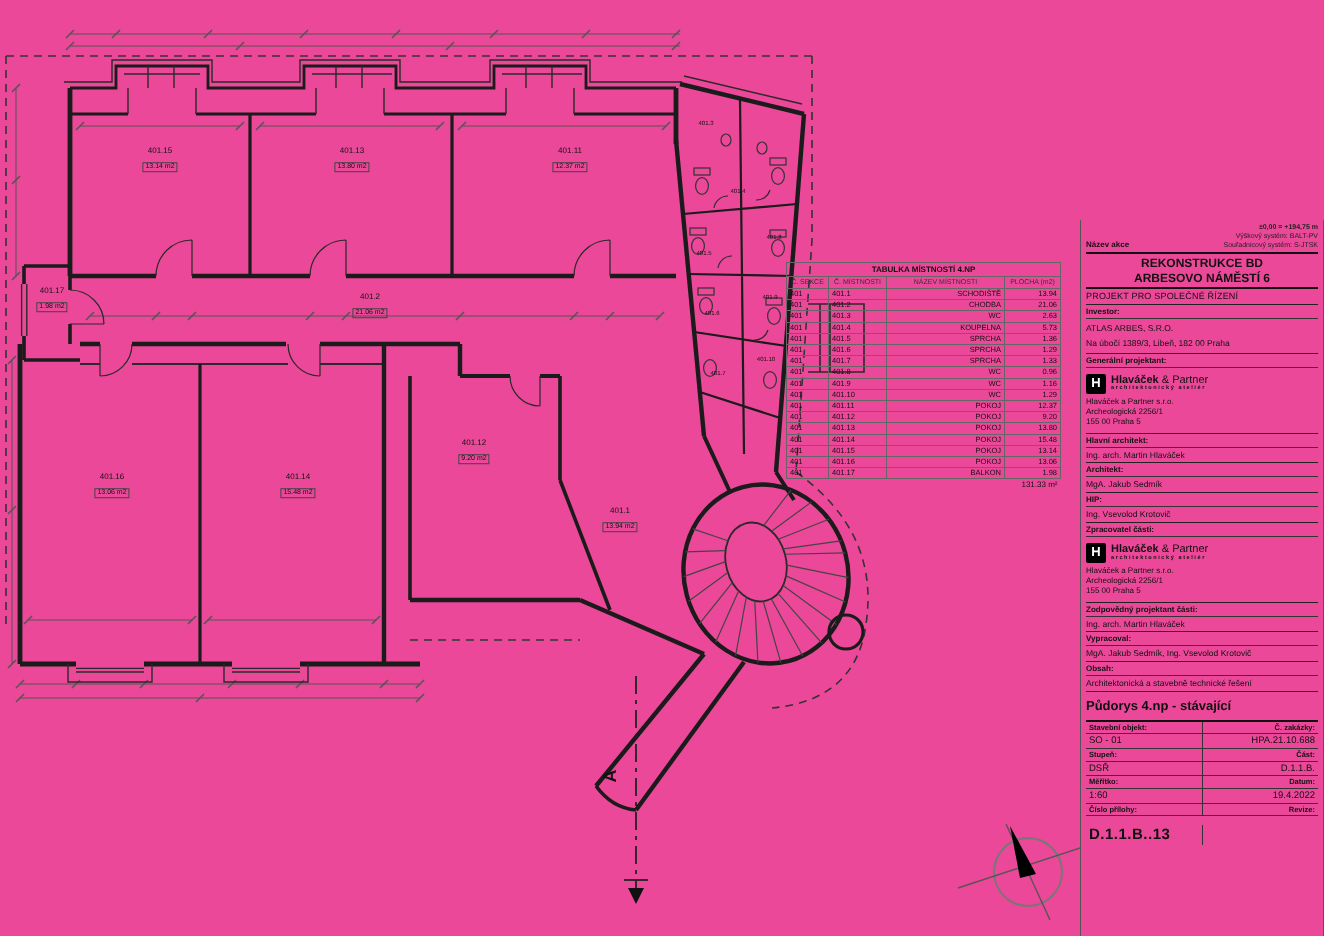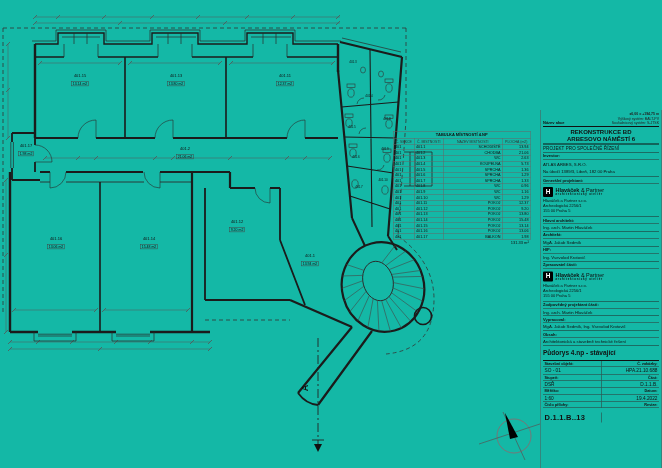--- a/index.html
+++ b/index.html
@@ -1,16 +1,16 @@
 <!DOCTYPE html>
 <html><head>
 <meta charset="utf-8">
 <style>
   html,body{margin:0;padding:0;background:#e8e8e8;}
-  .page{position:relative;width:662px;height:468px;background:#14b8a6;overflow:hidden;
+  .page{position:relative;width:662px;height:468px;background:#ec4899;overflow:hidden;
         font-family:"Liberation Sans", sans-serif;color:#111;}
   svg{position:absolute;left:0;top:0;}
   svg *{vector-effect:none;}
   .w{stroke:#1b1b1b;fill:none;}
   .thin{stroke:#2a2a2a;fill:none;}
   .dim{stroke:#555;fill:none;}
   .dash{stroke:#333;fill:none;stroke-dasharray:4 3;}
   
   #room-labels{position:absolute;left:0;top:0;width:1080px;height:936px;
                transform:scale(.5);transform-origin:0 0;pointer-events:none;}

